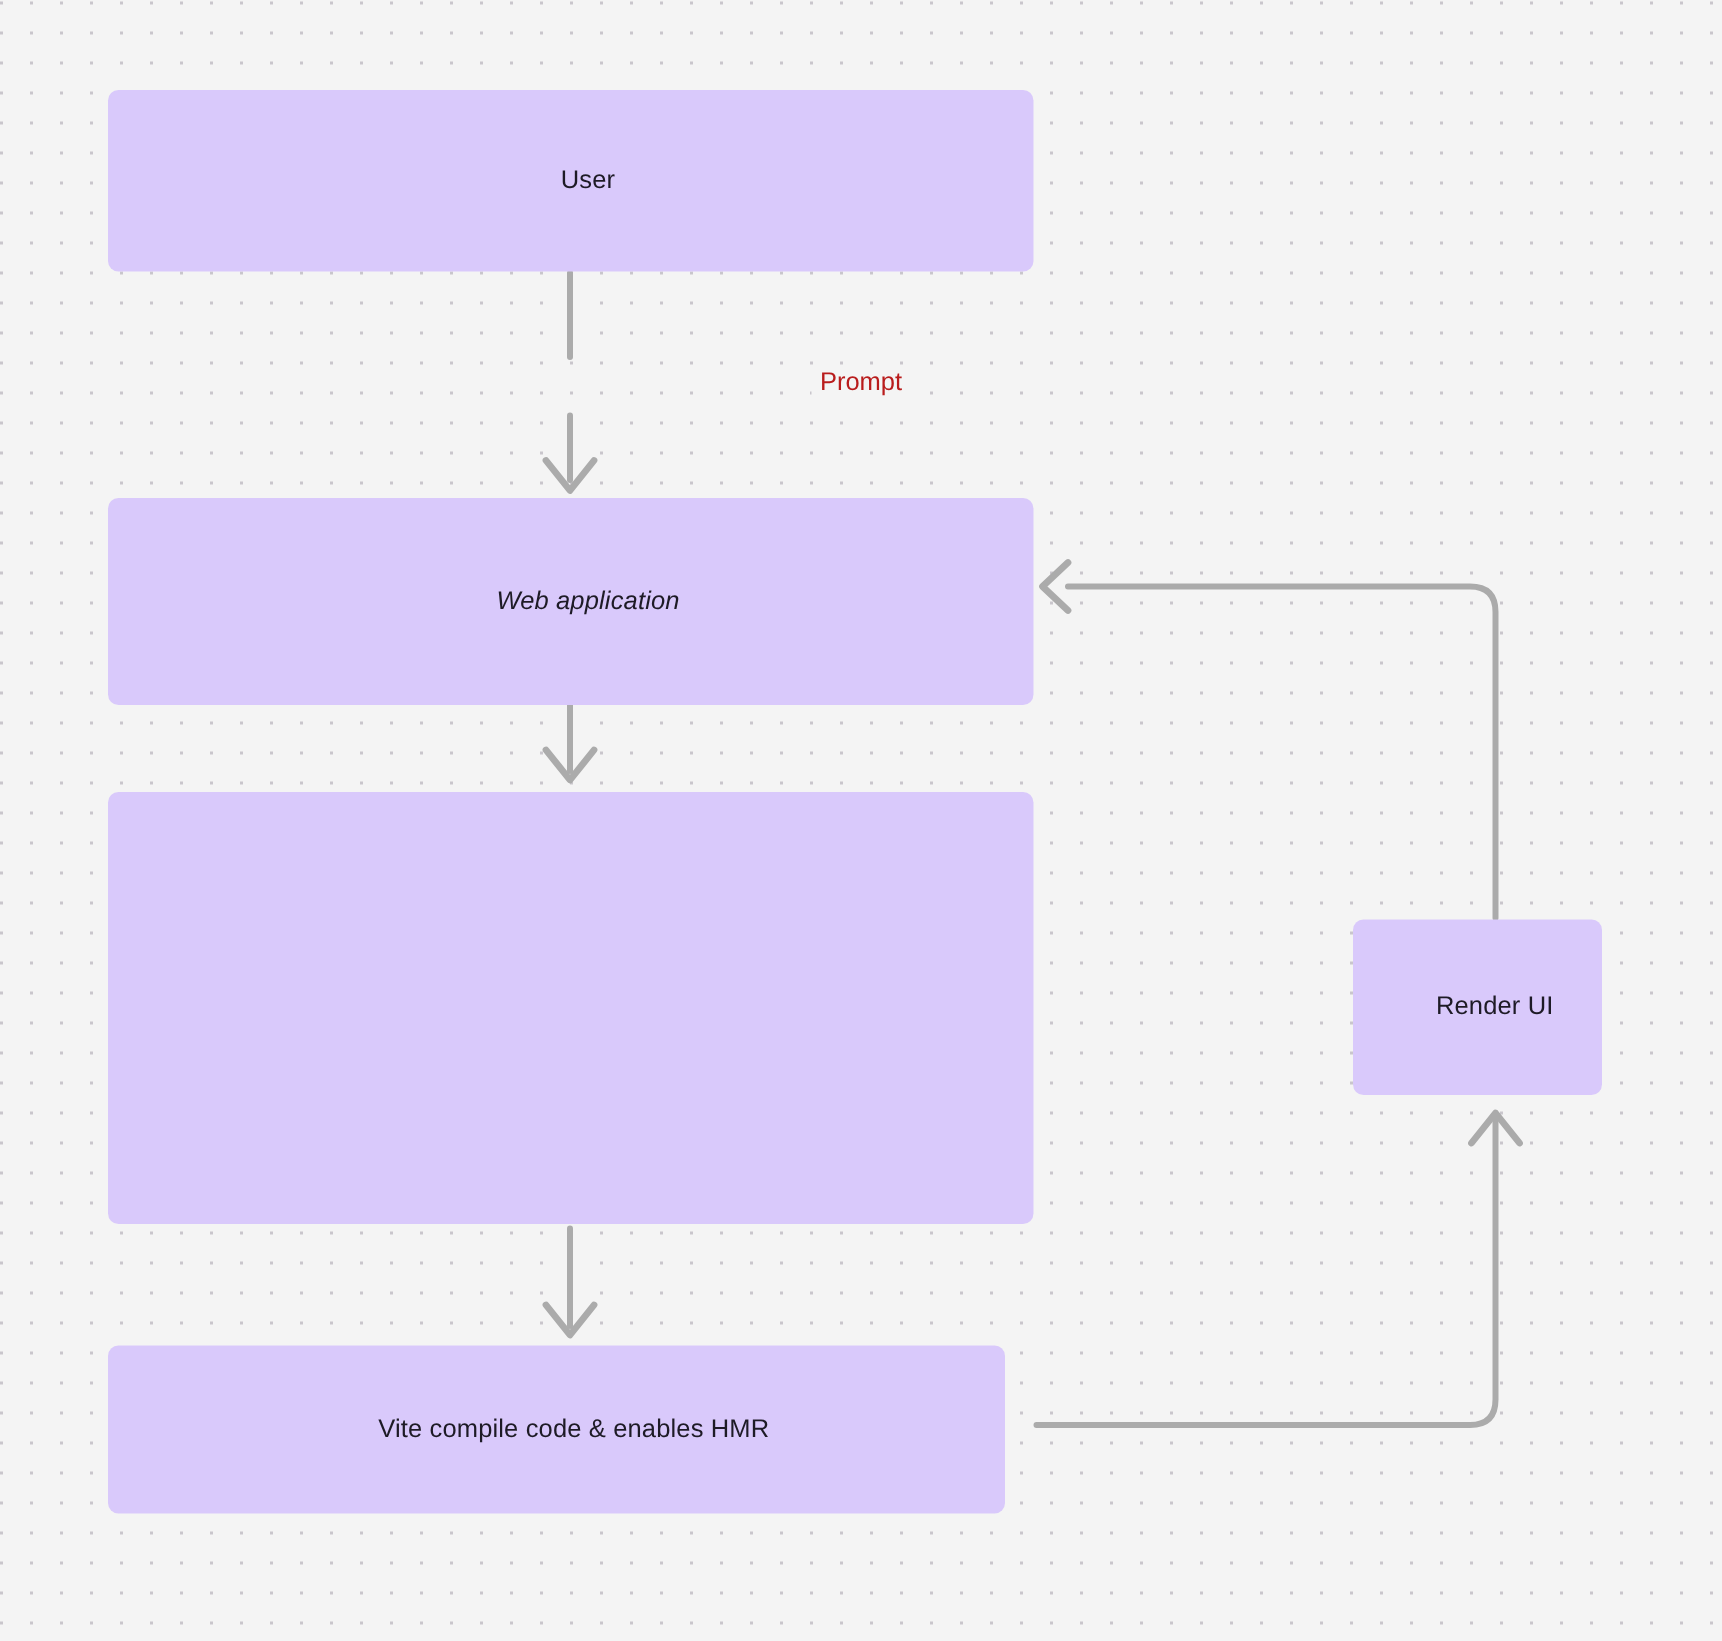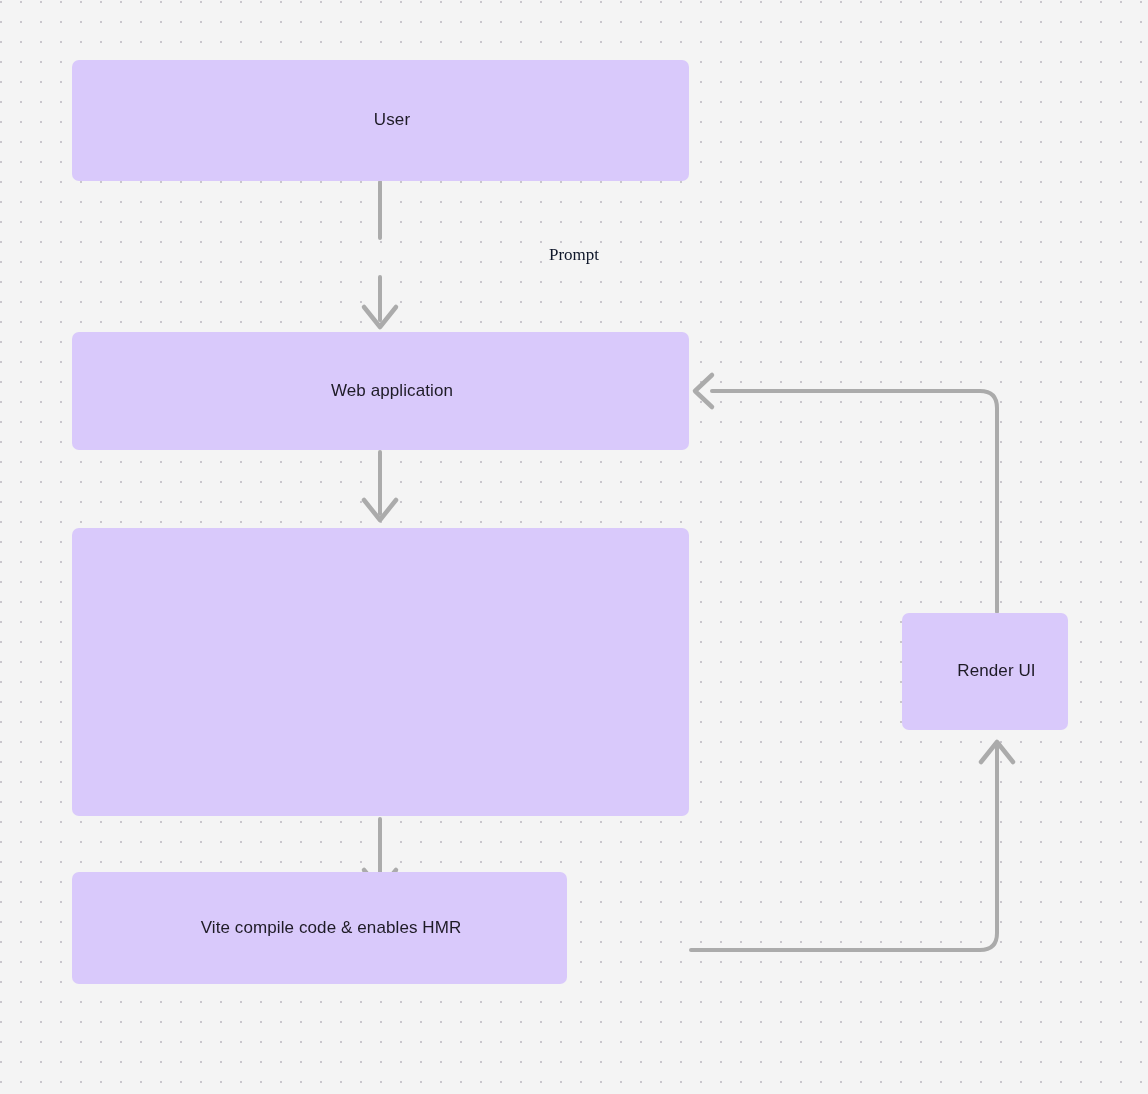--- a/index.html
+++ b/index.html
@@ -42,24 +42,24 @@
   }
   .node-label {
     font-size: 17px;
     line-height: 1.7;
     letter-spacing: 0.1px;
     white-space: pre-line;
   }
 
   
   #node-user        { left: 72px;  top: 60px;  width: 617px; height: 121px; }
-  #node-webapp      { left: 72px;  top: 332px; width: 617px; height: 118px; }
+  #node-webapp      { left: 72px;  top: 332px; width: 617px; height: 138px; font-style: italic; }
   #node-components  { left: 72px;  top: 528px; width: 617px; height: 288px;
                       align-items: flex-start; justify-content: flex-start; }
-  #node-vite        { left: 72px;  top: 872px; width: 495px; height: 112px; }
+  #node-vite        { left: 72px;  top: 897px; width: 598px; height: 112px; }
   #node-render      { left: 902px; top: 613px; width: 166px; height: 117px; }
 
   
   #connectors {
     position: absolute;
     inset: 0;
     pointer-events: none;
   }
   #connectors path, #connectors line {
     stroke: #ABABAB;
@@ -72,24 +72,23 @@
     stroke: #ABABAB;
     stroke-width: 4.5;
     fill: none;
     stroke-linecap: round;
     stroke-linejoin: round;
   }
 
   .edge-label {
     position: absolute;
     font-size: 17px;
-    color: #0f172a;
+    color: #b91c1c;
     background: transparent;
     text-align: center;
-    font-family: Liberation Serif, serif;
   }
   #label-prompt {
     left: 0; right: 0;
     top: 245px;
   }
   #label-prompt span {
     background: #F4F4F4;
     padding: 0 6px;
   }
 </style>

